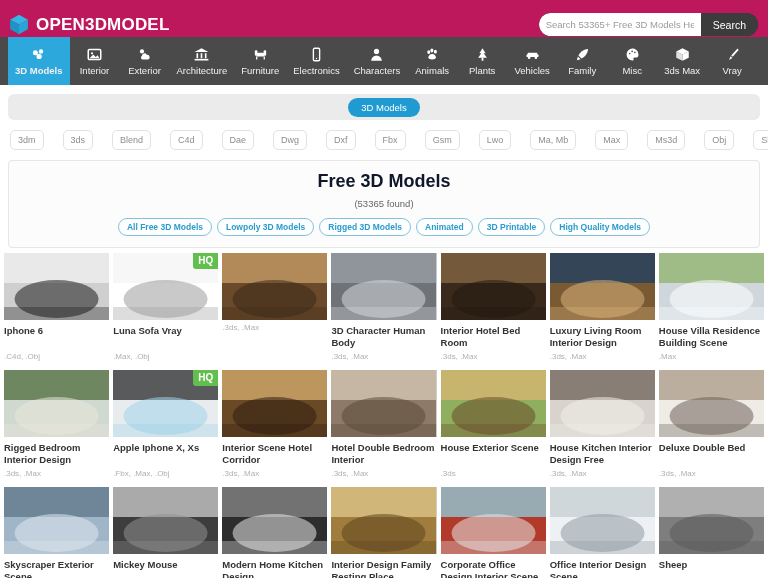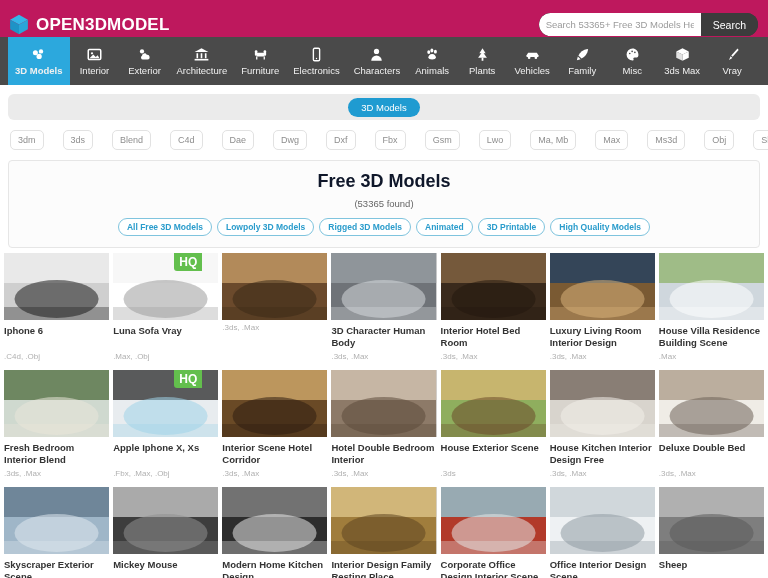--- a/index.html
+++ b/index.html
@@ -168,24 +168,24 @@
   .thumb {
     position: relative;
     width: 100%;
     height: 67px;
     overflow: hidden;
     background: #ddd;
   }
   .thumb-art { width: 100%; height: 100%; display: block; }
   .hq-badge {
     position: absolute;
-    top: 0; right: 16px;
+    top: 0; right: 0;
     background: #63bf4d;
     color: #fff;
-    font-size: 12px;
+    font-size: 10px;
     font-weight: bold;
     padding: 2px 5px;
     border-radius: 0 0 0 3px;
     line-height: 1.2;
   }
   .card-title {
     font-size: 9.5px;
     font-weight: bold;
     color: #333;
     line-height: 1.25;
@@ -475,21 +475,21 @@
     <div class="row-gap"></div>
     <div class="card">
       <div class="thumb">
         <svg class="thumb-art" viewBox="0 0 100 67" preserveAspectRatio="none">
           <rect width="100" height="67" fill="#cfd9cf"></rect>
           <rect y="0" width="100" height="30" fill="#4d6b3c" opacity=".75"></rect>
           <ellipse cx="50" cy="46" rx="40" ry="19" fill="#eae6da" opacity=".55"></ellipse>
           <rect y="54" width="100" height="13" fill="#eae6da" opacity=".35"></rect>
         </svg>
       </div>
-      <div class="card-title">Fresh Bedroom Interior Blend</div>
+      <div class="card-title">Rigged Bedroom Interior Design</div>
       <div class="card-formats">.3ds, .Max</div>
     </div>
     <div class="card">
       <div class="thumb">
         <svg class="thumb-art" viewBox="0 0 100 67" preserveAspectRatio="none">
           <rect width="100" height="67" fill="#e8ecef"></rect>
           <rect y="0" width="100" height="30" fill="#2a2a2a" opacity=".75"></rect>
           <ellipse cx="50" cy="46" rx="40" ry="19" fill="#9fd4e8" opacity=".55"></ellipse>
           <rect y="54" width="100" height="13" fill="#9fd4e8" opacity=".35"></rect>
         </svg>

